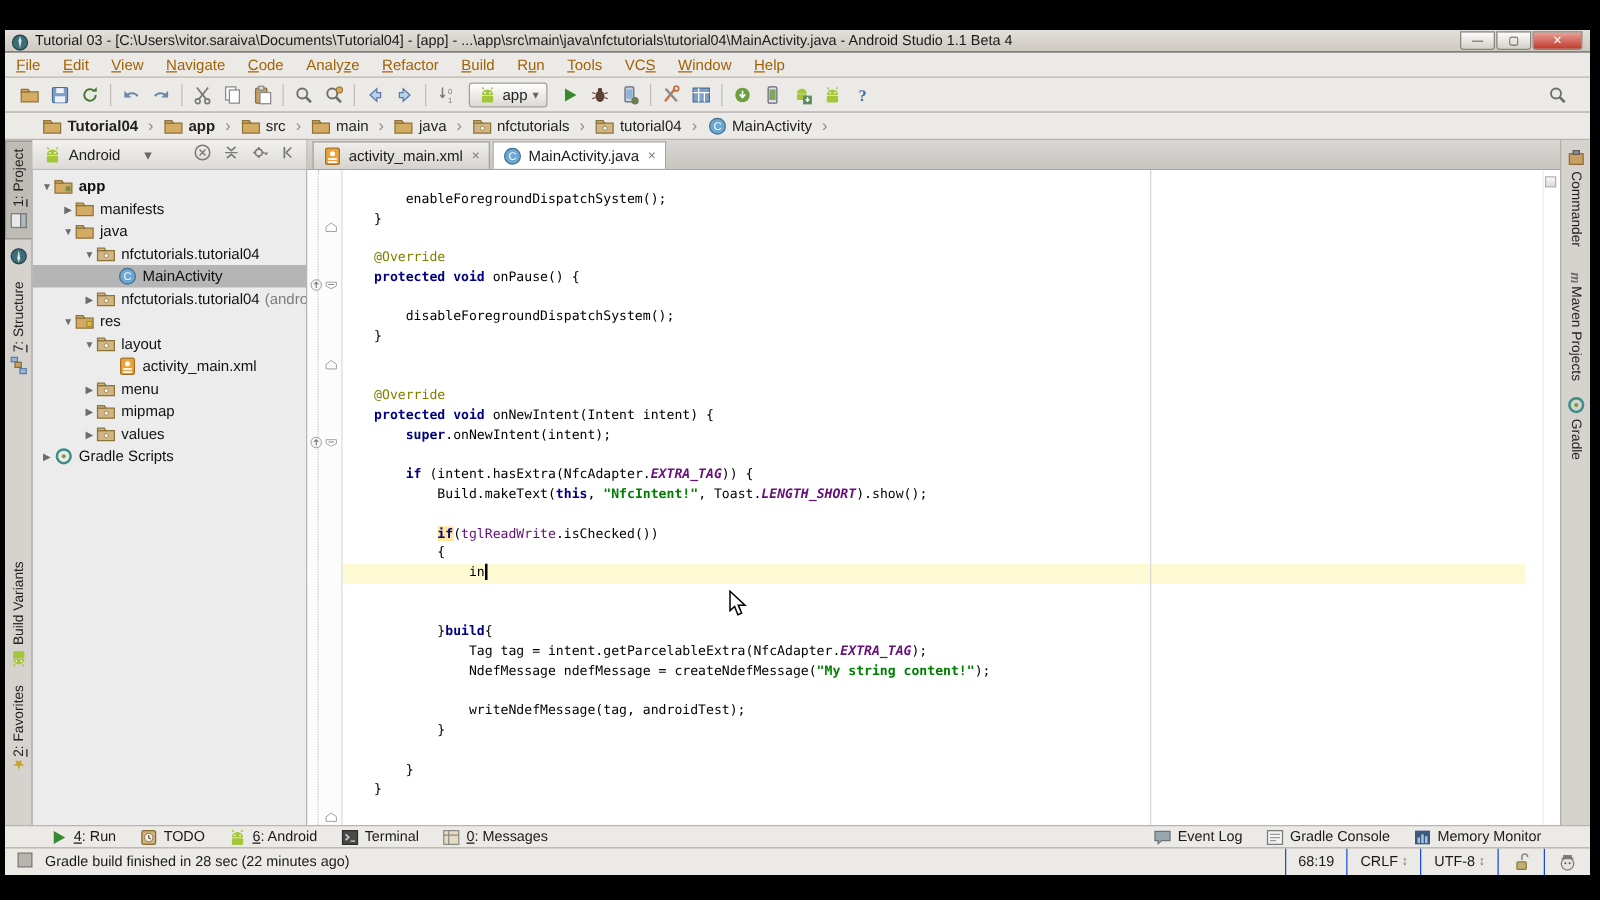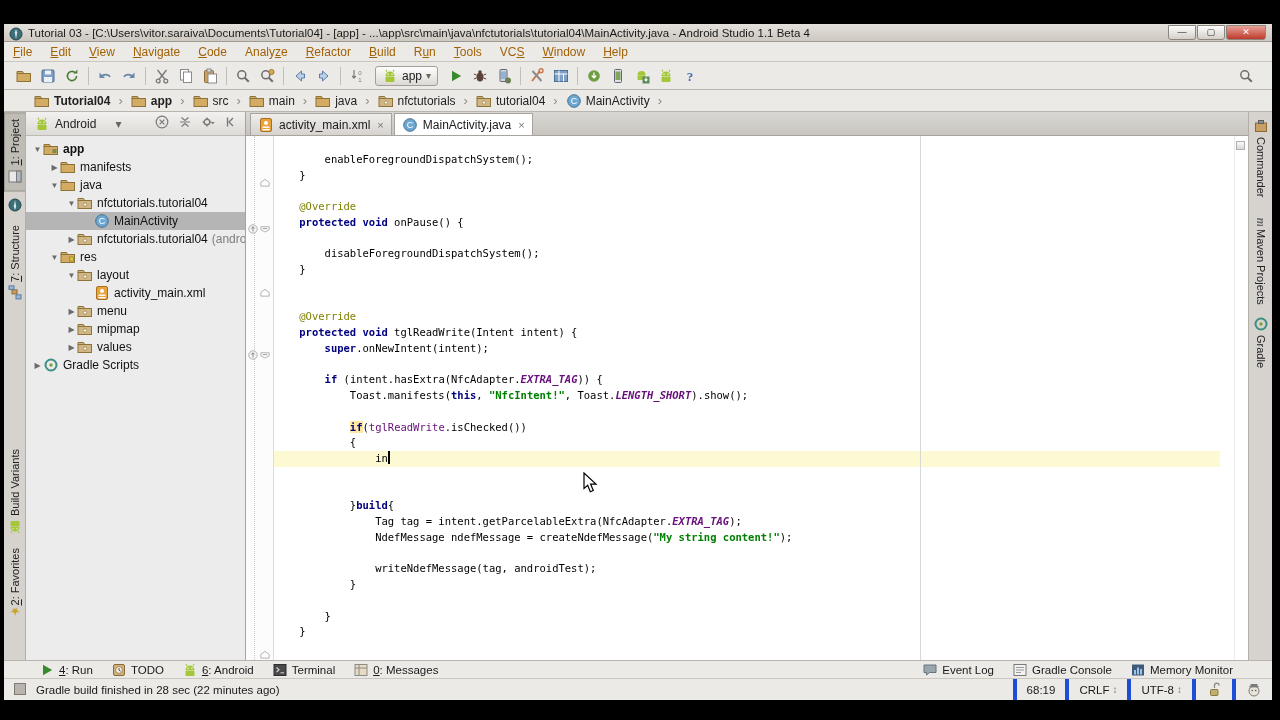--- a/index.html
+++ b/index.html
@@ -109,21 +109,21 @@
     border-top:1px solid #b9b5ae; display:flex; align-items:center; font-size:11.5px; color:#1a1a1a; }
   .bbtn { display:flex; align-items:center; gap:4px; padding:0 9px; height:100%; }
   .bbtn u { text-decoration:underline; }
   #bottom-left { display:flex; margin-left:26px; }
   #bottom-right { display:flex; margin-left:auto; margin-right:30px; }
   #statusbar { left:4px; top:678px; width:1268px; height:22px; background:#eceae7;
     border-top:1px solid #c9c5bf; display:flex; align-items:center; font-size:11.5px; color:#1a1a1a; }
   #status-left { display:flex; align-items:center; gap:8px; padding-left:8px; }
   #status-right { margin-left:auto; display:flex; align-items:center; height:100%; }
   .sseg { padding:0 10px; height:100%; display:flex; align-items:center; gap:3px;
-    border-left:4px solid #1d4ed8; }
+    border-left:1px solid #1d4ed8; }
   .updown { color:#7a766f; font-size:10px; }
   svg { display:block; }
 </style>
 </head>
 <body>
 
 <div id="stage">
 
   <div class="abs" id="titlebar">
     <span id="title-icon"><span style="display: inline-flex; align-items: center;">
@@ -777,25 +777,25 @@
           <div class="cl"><span class="seg-p">    }</span></div>
           <div class="cl"></div>
           <div class="cl"><span class="seg-a">    @Override</span></div>
           <div class="cl"><span class="seg-k">    protected void</span><span class="seg-p"> onPause() {</span></div>
           <div class="cl"></div>
           <div class="cl"><span class="seg-p">        disableForegroundDispatchSystem();</span></div>
           <div class="cl"><span class="seg-p">    }</span></div>
           <div class="cl"></div>
           <div class="cl"></div>
           <div class="cl"><span class="seg-a">    @Override</span></div>
-          <div class="cl"><span class="seg-k">    protected void</span><span class="seg-p"> tglReadWrite(Intent intent) {</span></div>
+          <div class="cl"><span class="seg-k">    protected void</span><span class="seg-p"> onNewIntent(Intent intent) {</span></div>
           <div class="cl"><span class="seg-p">        </span><span class="seg-k">super</span><span class="seg-p">.onNewIntent(intent);</span></div>
           <div class="cl"></div>
           <div class="cl"><span class="seg-p">        </span><span class="seg-k">if</span><span class="seg-p"> (intent.hasExtra(NfcAdapter.</span><span class="seg-f">EXTRA_TAG</span><span class="seg-p">)) {</span></div>
-          <div class="cl"><span class="seg-p">            Toast.manifests(</span><span class="seg-k">this</span><span class="seg-p">, </span><span class="seg-s">"NfcIntent!"</span><span class="seg-p">, Toast.</span><span class="seg-f">LENGTH_SHORT</span><span class="seg-p">).show();</span></div>
+          <div class="cl"><span class="seg-p">            Build.makeText(</span><span class="seg-k">this</span><span class="seg-p">, </span><span class="seg-s">"NfcIntent!"</span><span class="seg-p">, Toast.</span><span class="seg-f">LENGTH_SHORT</span><span class="seg-p">).show();</span></div>
           <div class="cl"></div>
           <div class="cl"><span class="seg-p">            </span><span class="seg-kh">if</span><span class="seg-p">(</span><span class="seg-v">tglReadWrite</span><span class="seg-p">.isChecked())</span></div>
           <div class="cl"><span class="seg-p">            {</span></div>
           <div class="cl caret-line"><span class="seg-p">                in</span><span id="caret"></span></div>
           <div class="cl"></div>
           <div class="cl"></div>
           <div class="cl"><span class="seg-p">            }</span><span class="seg-k">build</span><span class="seg-p">{</span></div>
           <div class="cl"><span class="seg-p">                Tag tag = intent.getParcelableExtra(NfcAdapter.</span><span class="seg-f">EXTRA_TAG</span><span class="seg-p">);</span></div>
           <div class="cl"><span class="seg-p">                NdefMessage ndefMessage = createNdefMessage(</span><span class="seg-s">"My string content!"</span><span class="seg-p">);</span></div>
           <div class="cl"></div>

